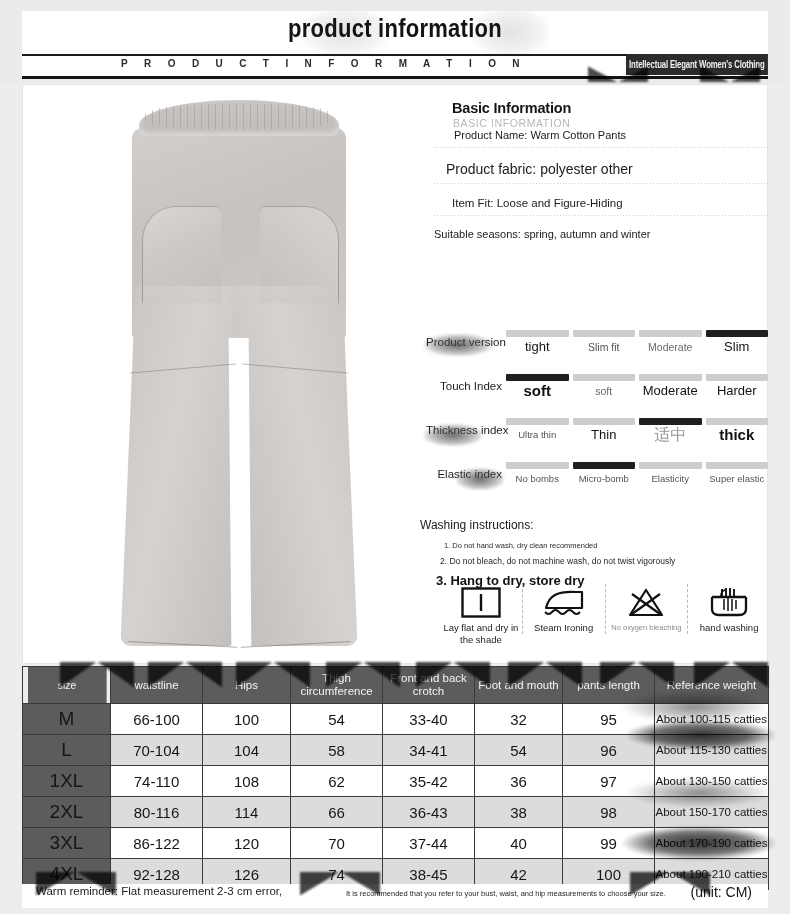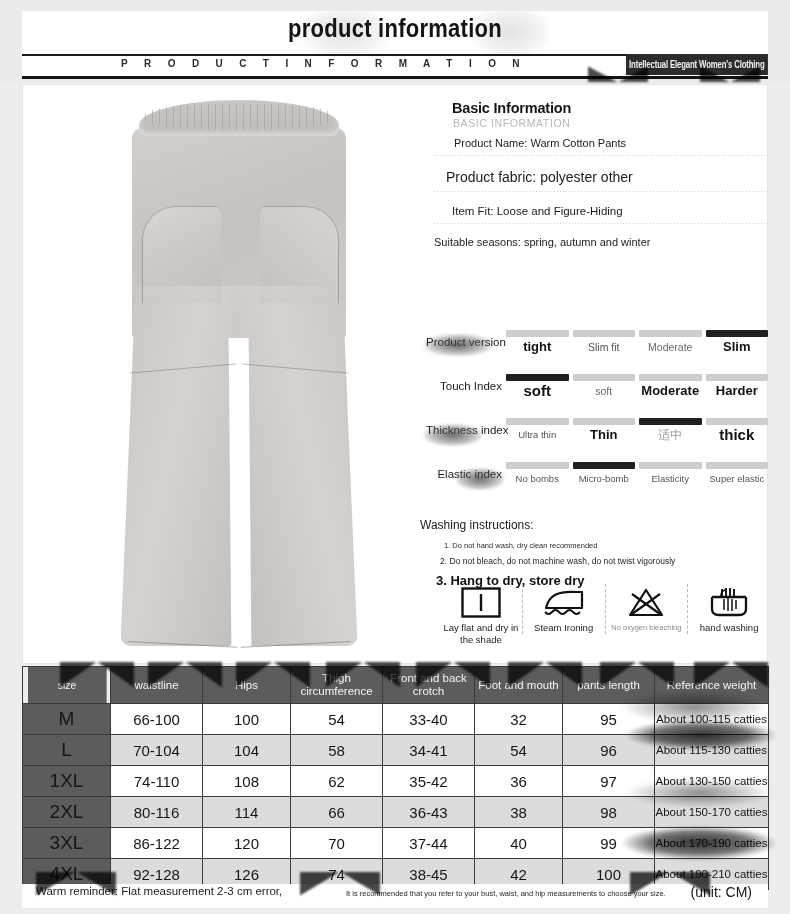--- a/index.html
+++ b/index.html
@@ -186,23 +186,23 @@
     display:flex;gap:4px;
   }
   .cell{flex:1;text-align:center;}
   .bar{height:7px;background:#cfcdcc;border-radius:1px;}
   .bar.on{background:#1f1f1f;}
   .cell-label{
     margin-top:3px;font-size:10.5px;color:#555352;line-height:14px;
     white-space:nowrap;
   }
   .cell.em1 .cell-label{font-size:15px;font-weight:bold;color:#121212;}
-  .cell.em2 .cell-label{font-size:13px;font-weight:bold;color:#121212;}
+  .cell.em2 .cell-label{font-size:13px;font-weight:normal;color:#121212;}
   .cell.mid .cell-label{font-size:10.5px;color:#6d6b6a;}
-  .cell.cn .cell-label{font-size:12px;color:#9a9897;}
+  .cell.cn .cell-label{font-size:16px;color:#9a9897;}
   .cell.tiny .cell-label{font-size:9.5px;}
   
   .wash{position:absolute;left:420px;top:518px;width:350px;}
   .wash-title{font-size:12px;color:#1a1a1a;}
   .wash-1{font-size:7.5px;color:#2a2a2a;margin:9px 0 0 24px;}
   .wash-2{font-size:8.5px;color:#1f1f1f;margin:6px 0 0 20px;}
   .wash-3{font-size:13px;font-weight:bold;color:#111;margin:7px 0 0 16px;}
   .symbols{
     position:absolute;left:20px;top:66px;width:330px;
     display:flex;align-items:flex-start;
@@ -328,21 +328,21 @@
       <div class="knee-seam-r"></div>
       <div class="hem-l"></div>
       <div class="hem-r"></div>
     </div>
   </div>
 
   <div class="info">
     <div class="basic-title">Basic Information</div>
     <div class="basic-sub">BASIC INFORMATION</div>
 
-    <div class="spec-row" style="margin-top:8px;">
+    <div class="spec-row" style="margin-top:0;">
       <div class="spec-text s-1">Product Name: Warm Cotton Pants</div>
       <div class="spec-sep"></div>
     </div>
     <div class="spec-row" style="margin-top:13px;">
       <div class="spec-text s-2">Product fabric: polyester other</div>
       <div class="spec-sep"></div>
     </div>
     <div class="spec-row" style="margin-top:13px;">
       <div class="spec-text s-4">Item Fit: Loose and Figure-Hiding</div>
       <div class="spec-sep"></div>

